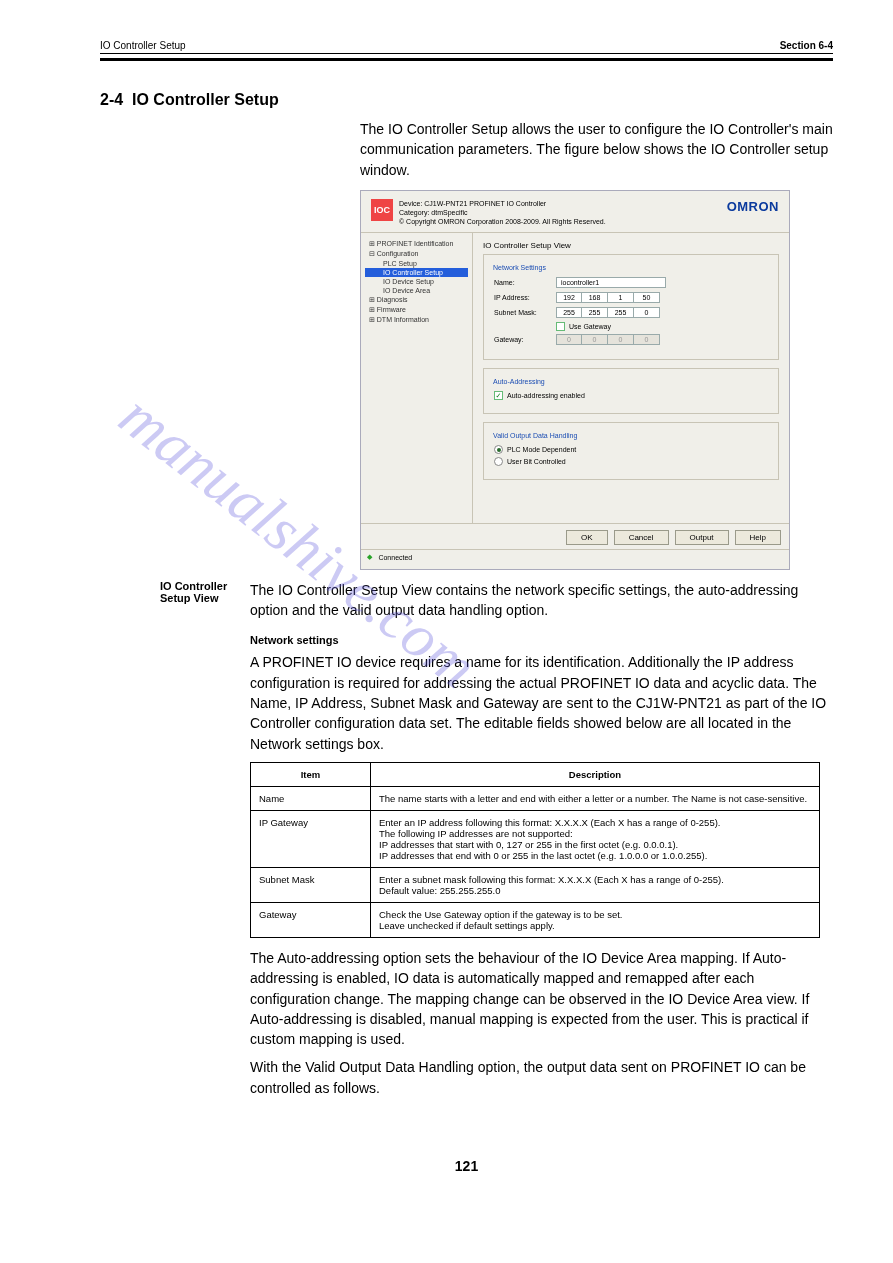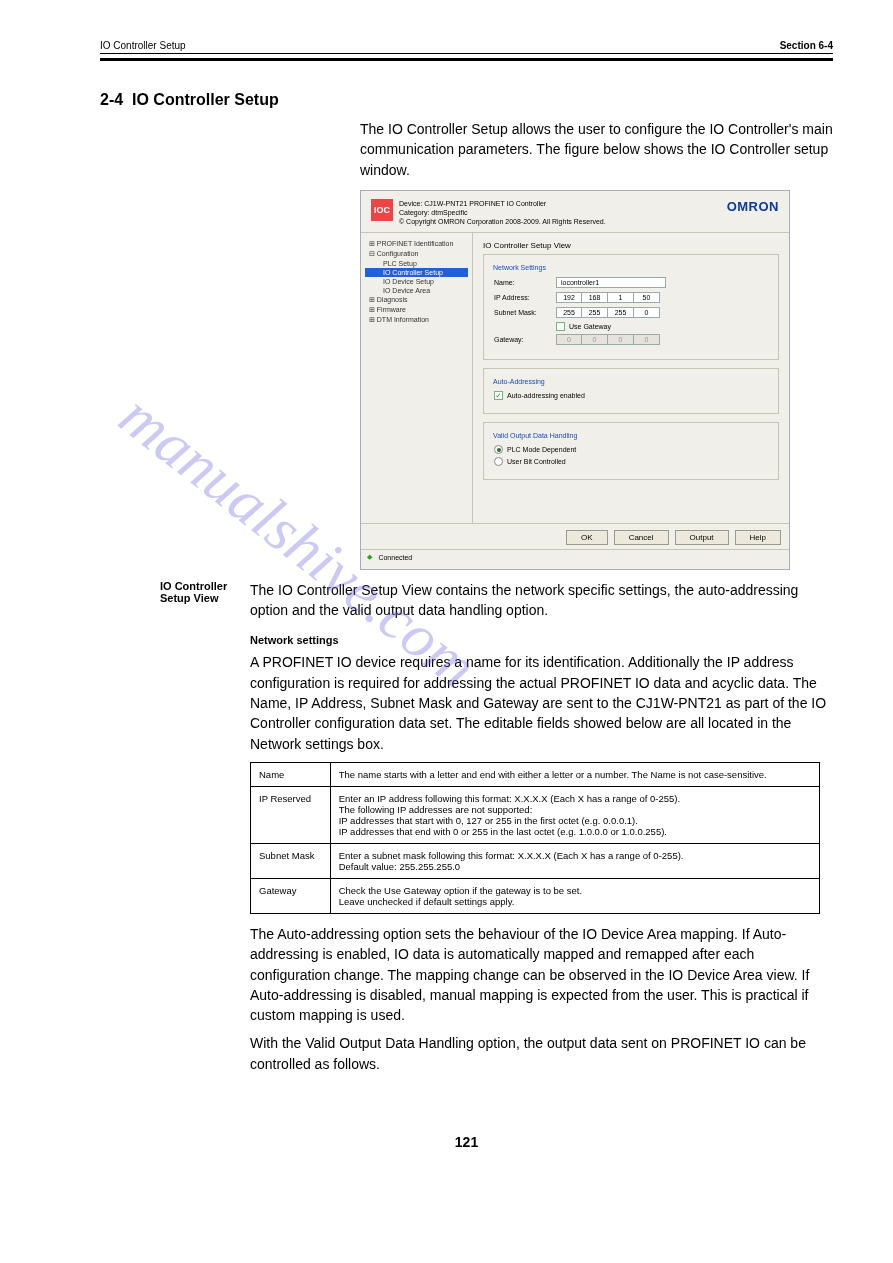--- a/index.html
+++ b/index.html
@@ -211,26 +211,30 @@
     <p class="para">The IO Controller Setup View contains the network specific settings, the auto-addressing option and the valid output data handling option.</p>
   </div>
 
   <div style="margin-left:150px;">
     <div class="subhead">Network settings</div>
     <p class="para">A PROFINET IO device requires a name for its identification. Additionally the IP address configuration is required for addressing the actual PROFINET IO data and acyclic data. The Name, IP Address, Subnet Mask and Gateway are sent to the CJ1W-PNT21 as part of the IO Controller configuration data set. The editable fields showed below are all located in the Network settings box.</p>
   </div>
 
   <table class="spec">
     <tbody>
+        <tr>
+      <th style="width:120px;">Item</th>
+      <th>Description</th>
+    </tr>
     <tr>
       <td>Name</td>
       <td>The name starts with a letter and end with either a letter or a number. The Name is not case-sensitive.</td>
     </tr>
     <tr>
-      <td>IP Reserved</td>
+      <td>IP Gateway</td>
       <td style="white-space:pre-line;">Enter an IP address following this format: X.X.X.X (Each X has a range of 0-255).
 The following IP addresses are not supported:
 IP addresses that start with 0, 127 or 255 in the first octet (e.g. 0.0.0.1).
 IP addresses that end with 0 or 255 in the last octet (e.g. 1.0.0.0 or 1.0.0.255).</td>
     </tr>
     <tr>
       <td>Subnet Mask</td>
       <td style="white-space:pre-line;">Enter a subnet mask following this format: X.X.X.X (Each X has a range of 0-255).
 Default value: 255.255.255.0</td>
     </tr>

